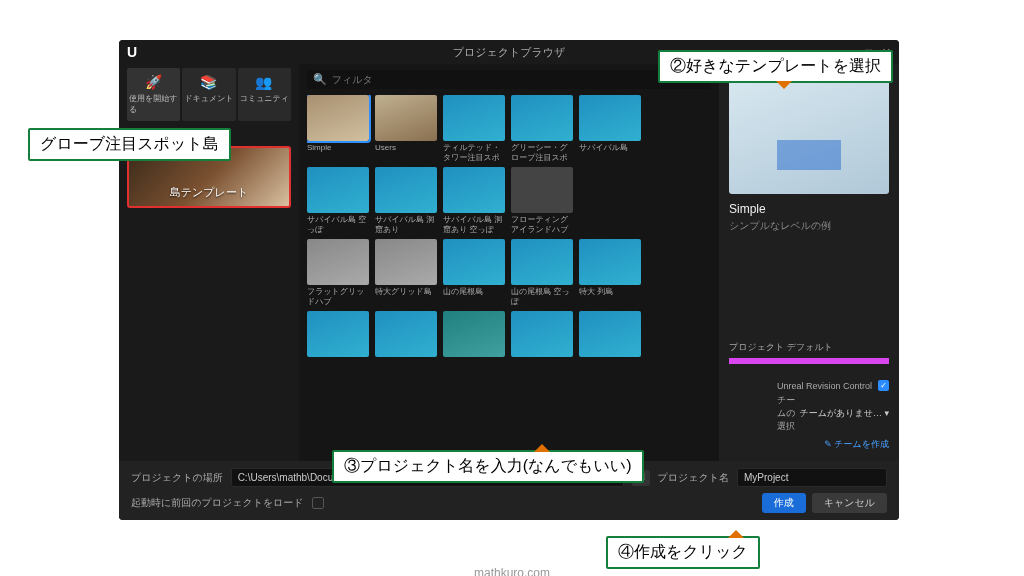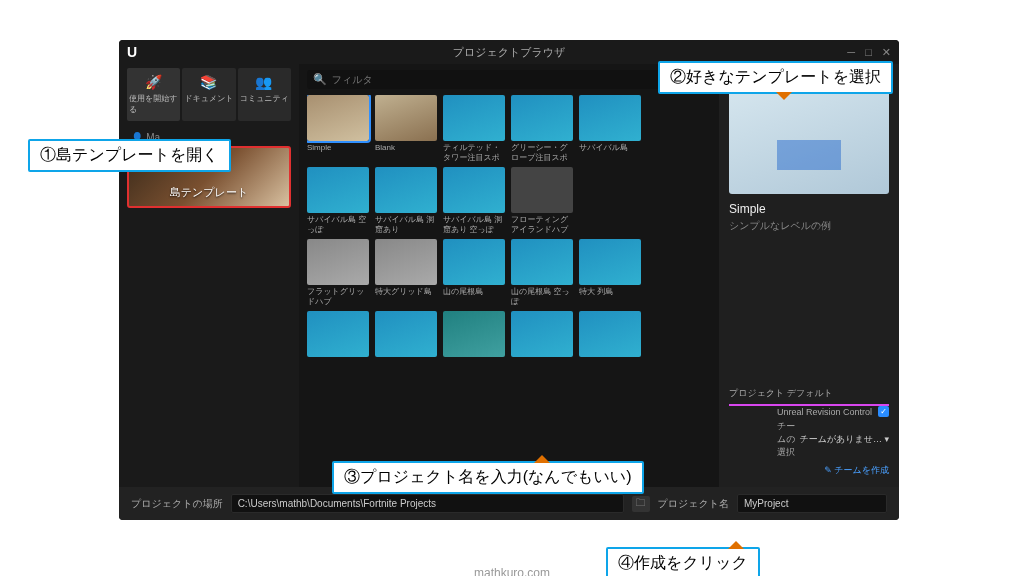--- a/index.html
+++ b/index.html
@@ -33,37 +33,37 @@
 .thumb.grey { background: linear-gradient(160deg, #888, #aaa); }
 .thumb.teal { background: linear-gradient(160deg, #208080, #40a0a0); }
 .thumb.dark { background: #444; }
 .card .lbl { font-size: 8px; color: #aaa; margin-top: 2px; line-height: 1.2; height: 18px; overflow: hidden; }
 .right { width: 180px; background: #1f1f1f; padding: 10px; display: flex; flex-direction: column; }
 .preview { width: 160px; height: 120px; background: linear-gradient(160deg, #d8e8f0, #b0c8d8); border-radius: 3px; margin-bottom: 8px; position: relative; }
 .preview::after { content: ""; position: absolute; left: 30%; top: 55%; width: 40%; height: 25%; background: rgba(0,80,200,0.4); }
 .ptitle { font-size: 12px; color: #eee; margin-bottom: 3px; }
 .pdesc { font-size: 10px; color: #888; }
 .pfill { flex: 1; }
-.defaults { font-size: 9px; color: #aaa; padding: 4px 0; border-bottom: 2px solid #d946ef; margin-bottom: 0; }
+.defaults { font-size: 9px; color: #aaa; padding: 4px 0; border-bottom: 6px solid #d946ef; margin-bottom: 16px; }
 .drow { display: flex; align-items: center; font-size: 9px; color: #aaa; margin-bottom: 3px; }
 .drow .lab { flex: 1; padding-left: 48px; }
 .drow .val { color: #ccc; }
 .chk { width: 11px; height: 11px; background: #2a8cff; border-radius: 2px; display: inline-flex; align-items: center; justify-content: center; color: #fff; font-size: 8px; }
 .sel { color: #ccc; }
 .teamlink { font-size: 9px; color: #4aa0ff; text-align: right; margin-top: 2px; cursor: pointer; }
 .footer { background: #222; padding: 7px 12px; display: flex; flex-direction: column; gap: 6px; }
 .frow { display: flex; align-items: center; gap: 8px; font-size: 10px; color: #aaa; }
 .finput { flex: 1; background: #111; border: 1px solid #2a2a2a; padding: 3px 6px; color: #ccc; border-radius: 2px; font-size: 10px; }
 .folder { width: 18px; height: 16px; background: #333; border-radius: 2px; display: flex; align-items: center; justify-content: center; color: #aaa; font-size: 10px; }
 .btns { display: flex; gap: 6px; margin-left: auto; }
 .btn { padding: 3px 12px; border-radius: 3px; font-size: 10px; cursor: pointer; }
 .btn.primary { background: #1a6dd8; color: #fff; }
 .btn.cancel { background: #3a3a3a; color: #ccc; }
 .chkbox { width: 12px; height: 12px; border: 1px solid #555; background: #222; border-radius: 2px; }
-.annot { position: absolute; background: #fff; border: 2px solid #0ea5e9; padding: 4px 10px; font-size: 16px; color: #000; border-radius: 2px; z-index: 10; margin-top: 11px; }
+.annot { position: absolute; background: #fff; border: 2px solid #15803d; padding: 4px 10px; font-size: 16px; color: #000; border-radius: 2px; z-index: 10; }
 .annot.bubble::after { content: ""; position: absolute; width: 0; height: 0; border: 8px solid transparent; }
 .a1 { left: 28px; top: 128px; }
 .a2 { left: 658px; top: 50px; }
 .a2.bubble::after { left: 50%; bottom: -16px; border-top-color: #e07000; }
 .a3 { left: 332px; top: 450px; }
 .a3.bubble::after { left: 65%; top: -16px; border-bottom-color: #e07000; }
 .a4 { left: 606px; top: 536px; }
 .a4.bubble::after { left: 80%; top: -16px; border-bottom-color: #e07000; }
 .watermark { position: absolute; left: 50%; top: 566px; transform: translateX(-50%); font-size: 12px; color: #999; }
 </style>
@@ -108,21 +108,21 @@
         <input placeholder="フィルタ" style="">
       </div>
       <div class="grid">
         <div class="row">
           <div class="card">
               <div class="thumb desert sel"></div>
               <div class="lbl">Simple</div>
             </div>
           <div class="card">
               <div class="thumb blank"></div>
-              <div class="lbl">Blank</div>
+              <div class="lbl">Users</div>
             </div>
           <div class="card">
               <div class="thumb"></div>
               <div class="lbl">ティルテッド・タワー注目スポット島</div>
             </div>
           <div class="card">
               <div class="thumb"></div>
               <div class="lbl">グリーシー・グローブ注目スポット島</div>
             </div>
           <div class="card">
@@ -214,20 +214,28 @@
   </div>
 
   <div class="footer">
     <div class="frow">
       <span>プロジェクトの場所</span>
       <input class="finput" value="C:\Users\mathb\Documents\Fortnite Projects" style="">
       <span class="folder">🗀</span>
       <span>プロジェクト名</span>
       <input class="finput" style="flex: 0 0 150px;" value="MyProject">
     </div>
+    <div class="frow">
+      <span>起動時に前回のプロジェクトをロード</span>
+      <span class="chkbox"></span>
+      <div class="btns">
+        <span class="btn primary">作成</span>
+        <span class="btn cancel">キャンセル</span>
+      </div>
+    </div>
   </div>
 </div>
 
-<div class="annot a1">①島テンプレートを開く</div>
+<div class="annot a1">グローブ注目スポット島</div>
 <div class="annot bubble a2">②好きなテンプレートを選択</div>
 <div class="annot bubble a3">③プロジェクト名を入力(なんでもいい)</div>
 <div class="annot bubble a4">④作成をクリック</div>
 <div class="watermark">mathkuro.com</div>
 
 </body></html>

